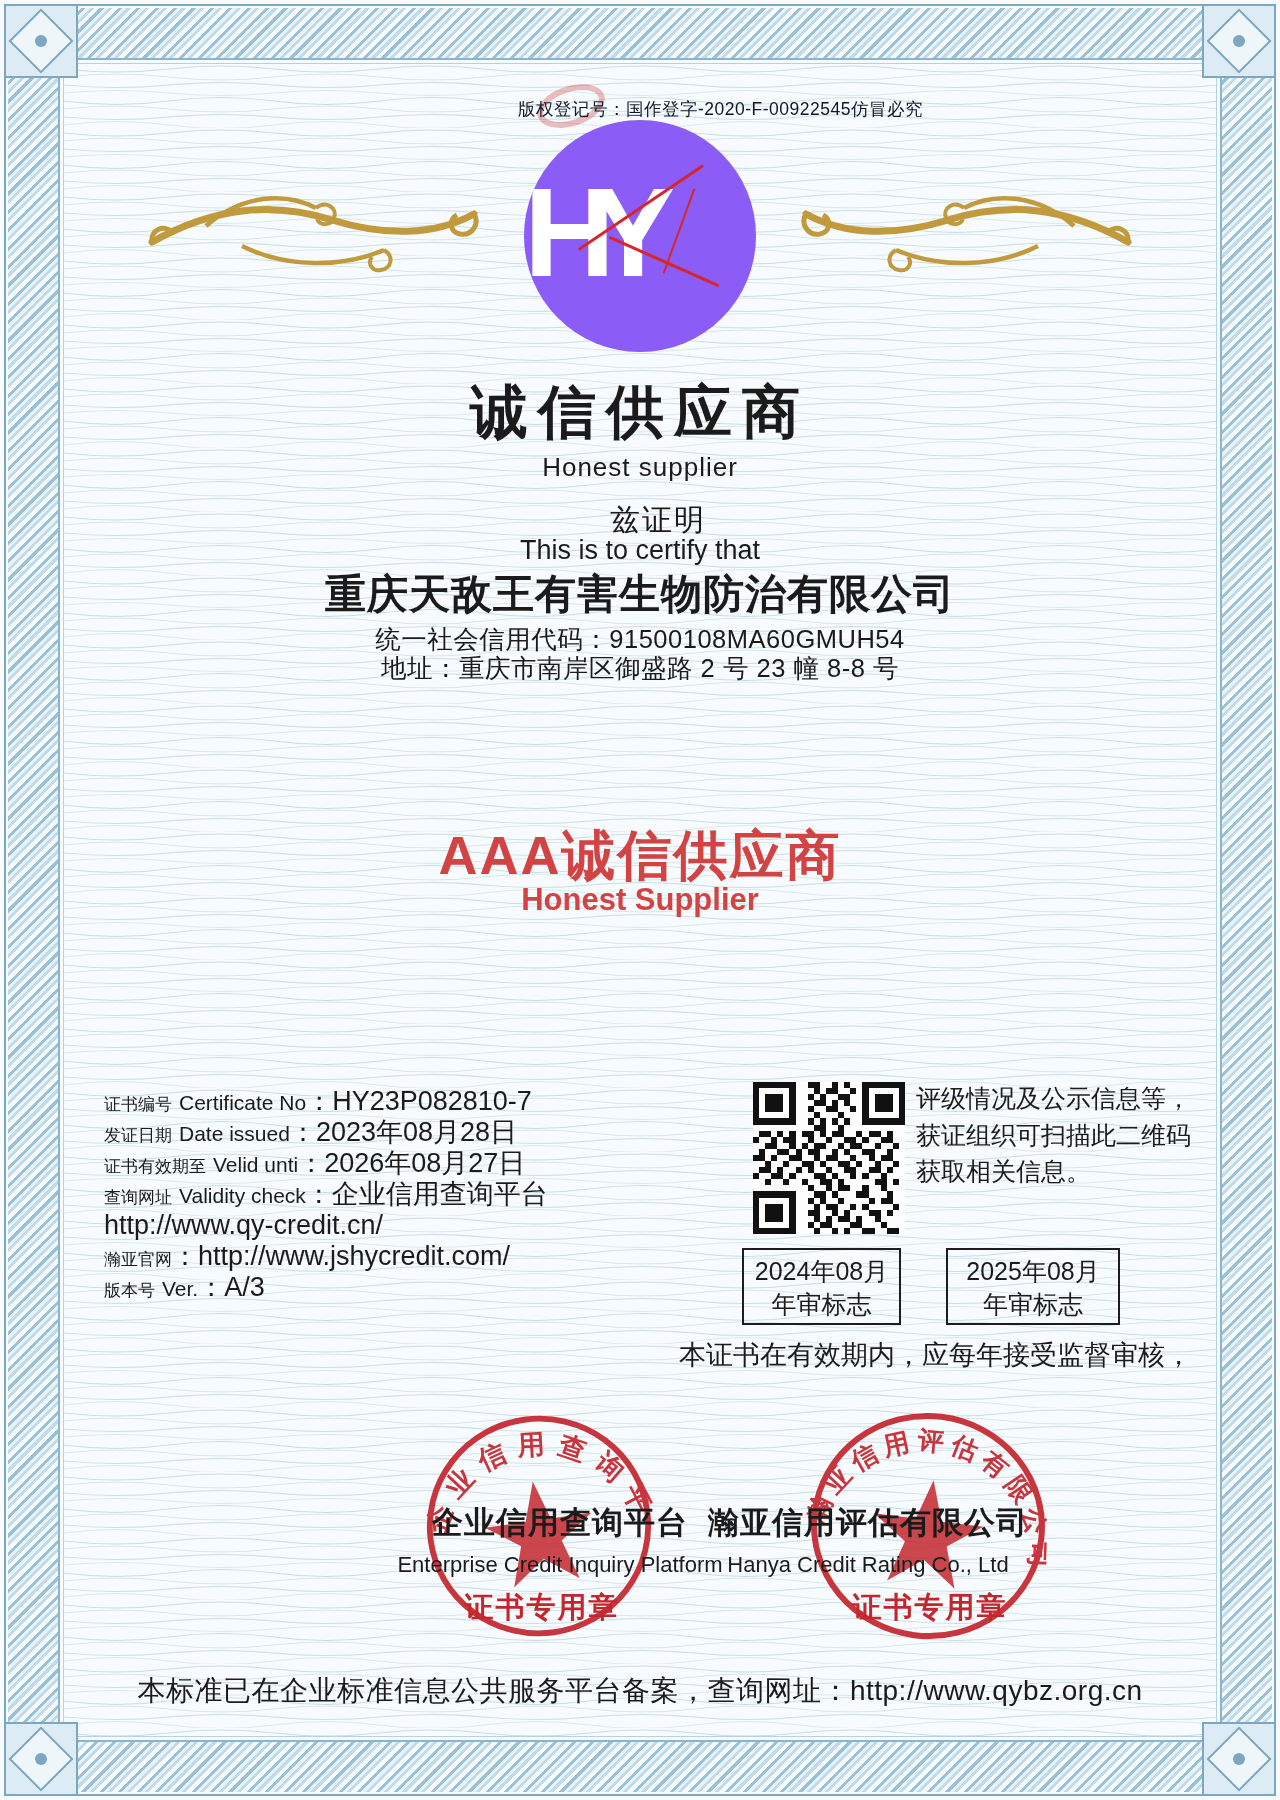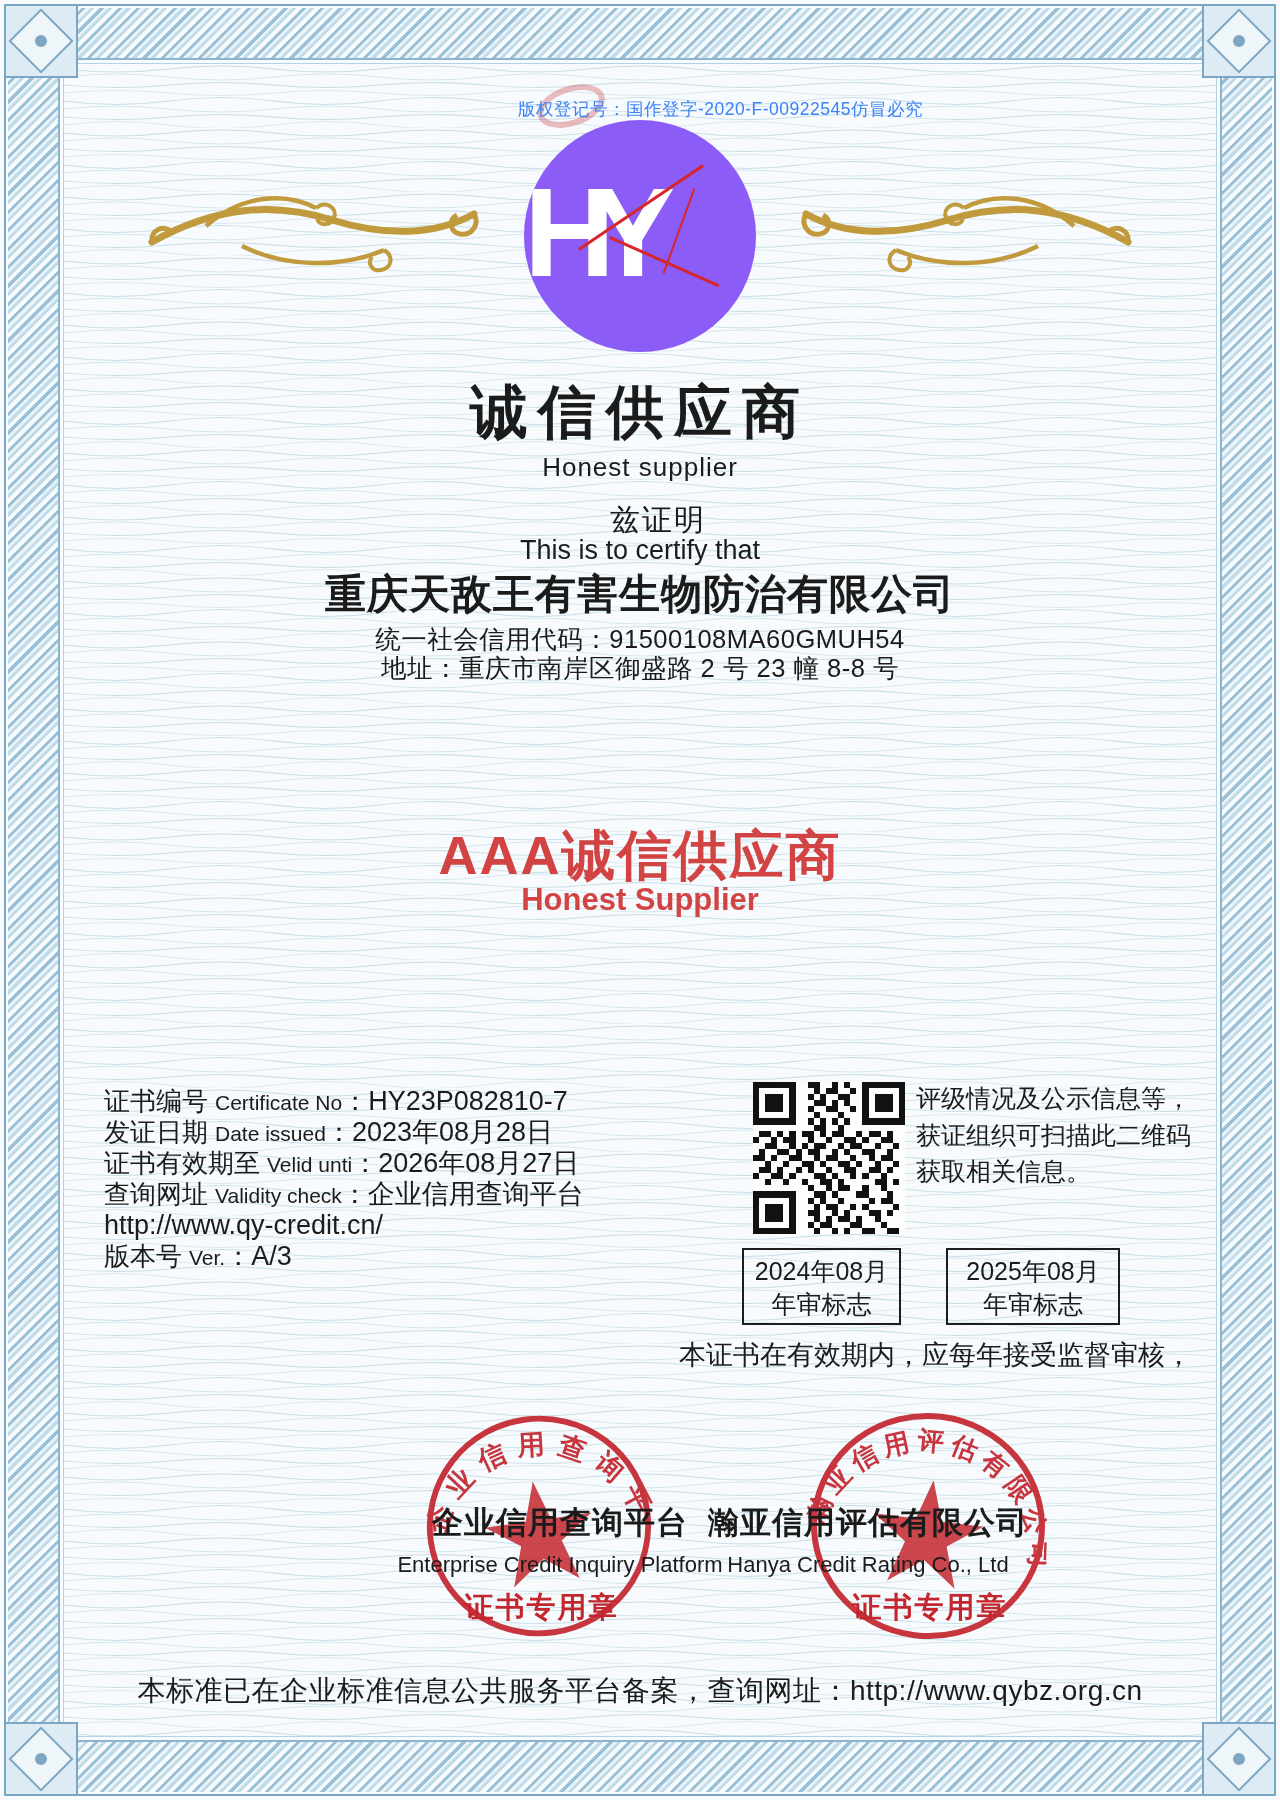--- a/index.html
+++ b/index.html
@@ -21,21 +21,21 @@
   .corner { position:absolute; width:74px; height:74px; background:#dcebf4;
     border:2px solid #7ca6c2; z-index:3; display:flex; align-items:center; justify-content:center; }
   .corner::before { content:""; position:absolute; inset:12px; border:2px solid #7ca6c2; transform:rotate(45deg); background:#eef6fa; }
   .corner::after { content:""; width:12px; height:12px; background:#7ca6c2; border-radius:50%; position:relative; }
   .c-tl{left:4px;top:4px} .c-tr{right:4px;top:4px} .c-bl{left:4px;bottom:4px} .c-br{right:4px;bottom:4px}
 
   
   .waves { position:absolute; inset:64px; z-index:0; }
 
   
-  .copyright { top:97px; left:518px; font-size:17.5px; color:#3b82f6; z-index:4; letter-spacing:.5px; }
+  .copyright { top:97px; left:518px; font-size:17.5px; color:#0f172a; z-index:4; letter-spacing:.5px; }
   .red-smudge { top:86px; left:536px; width:70px; height:40px; border:6px solid rgba(200,40,45,.30); border-radius:50%; z-index:3; transform:rotate(-18deg); }
   .logo-circle { left:524px; top:120px; width:232px; height:232px; border-radius:50%;
     background:#8b5cf6; z-index:4; display:flex; align-items:center; justify-content:flex-start; overflow:hidden; }
   .logo-mono { font-size:126px; font-weight:900; color:#ffffff; letter-spacing:-24px;
     padding-right:24px; transform:translateY(-4px); font-family:"Liberation Sans","DejaVu Sans",sans-serif; }
   .crack { position:absolute; background:#d6262c; z-index:5; }
   .crack.k1 { width:150px; height:3px; left:42px; top:86px; transform:rotate(-34deg); }
   .crack.k2 { width:120px; height:3px; left:80px; top:140px; transform:rotate(24deg); }
   .crack.k3 { width:90px; height:2px; left:110px; top:110px; transform:rotate(-70deg); }
   .flourish { z-index:3; }
@@ -50,21 +50,21 @@
   .credit-line  { top:622px; font-size:25.5px; z-index:4; letter-spacing:.5px; }
   .address-line { top:651px; font-size:25.5px; z-index:4; letter-spacing:.5px; }
 
   
   .rating-zh { top:820px; font-size:54px; font-weight:700; color:#d24444; letter-spacing:2px; z-index:4; }
   .rating-en { top:882px; font-size:31px; font-weight:600; color:#d24444; z-index:4; }
 
   
   .details { left:104px; top:1086px; z-index:4; }
   .dl { height:31px; line-height:31px; white-space:nowrap; }
-  .dl .zh  { font-size:26px; }
+  .dl .zh  { font-size:17px; }
   .dl .en  { font-size:21px; margin-left:7px; }
   .dl .sep { font-size:26px; }
   .dl .val { font-size:27px; }
   .dl span:empty { display:none; }
 
   
   .qr-box { left:753px; top:1082px; width:152px; height:152px; background:#fdfdfd; z-index:4; }
   .qr-note { left:916px; top:1080px; width:280px; font-size:25px; line-height:36.5px; z-index:4; }
 
   .rev-box { top:1248px; height:77px; border:2px solid #1d1d1d; z-index:4;
@@ -167,20 +167,23 @@
       <span class="zh">发证日期</span><span class="en">Date issued</span><span class="sep">：</span><span class="val">2023年08月28日</span>
     </div>
     <div class="dl">
       <span class="zh">证书有效期至</span><span class="en">Velid unti</span><span class="sep">：</span><span class="val">2026年08月27日</span>
     </div>
     <div class="dl">
       <span class="zh">查询网址</span><span class="en">Validity check</span><span class="sep">：</span><span class="val">企业信用查询平台</span>
     </div>
     <div class="dl">
       <span class="val">http://www.qy-credit.cn/</span>
+    </div>
+    <div class="dl">
+      <span class="zh">瀚亚官网</span><span class="sep">：</span><span class="val">http://www.jshycredit.com/</span>
     </div>
     <div class="dl">
       <span class="zh">版本号</span><span class="en">Ver.</span><span class="sep">：</span><span class="val">A/3</span>
     </div>
   </div>
 
   <svg class="abs qr-box" viewBox="0 0 25 25" shape-rendering="crispEdges">
     <rect width="25" height="25" fill="#fdfdfd"></rect>
     <g fill="#111">
       <rect x="0" y="0" width="7" height="7"></rect>

